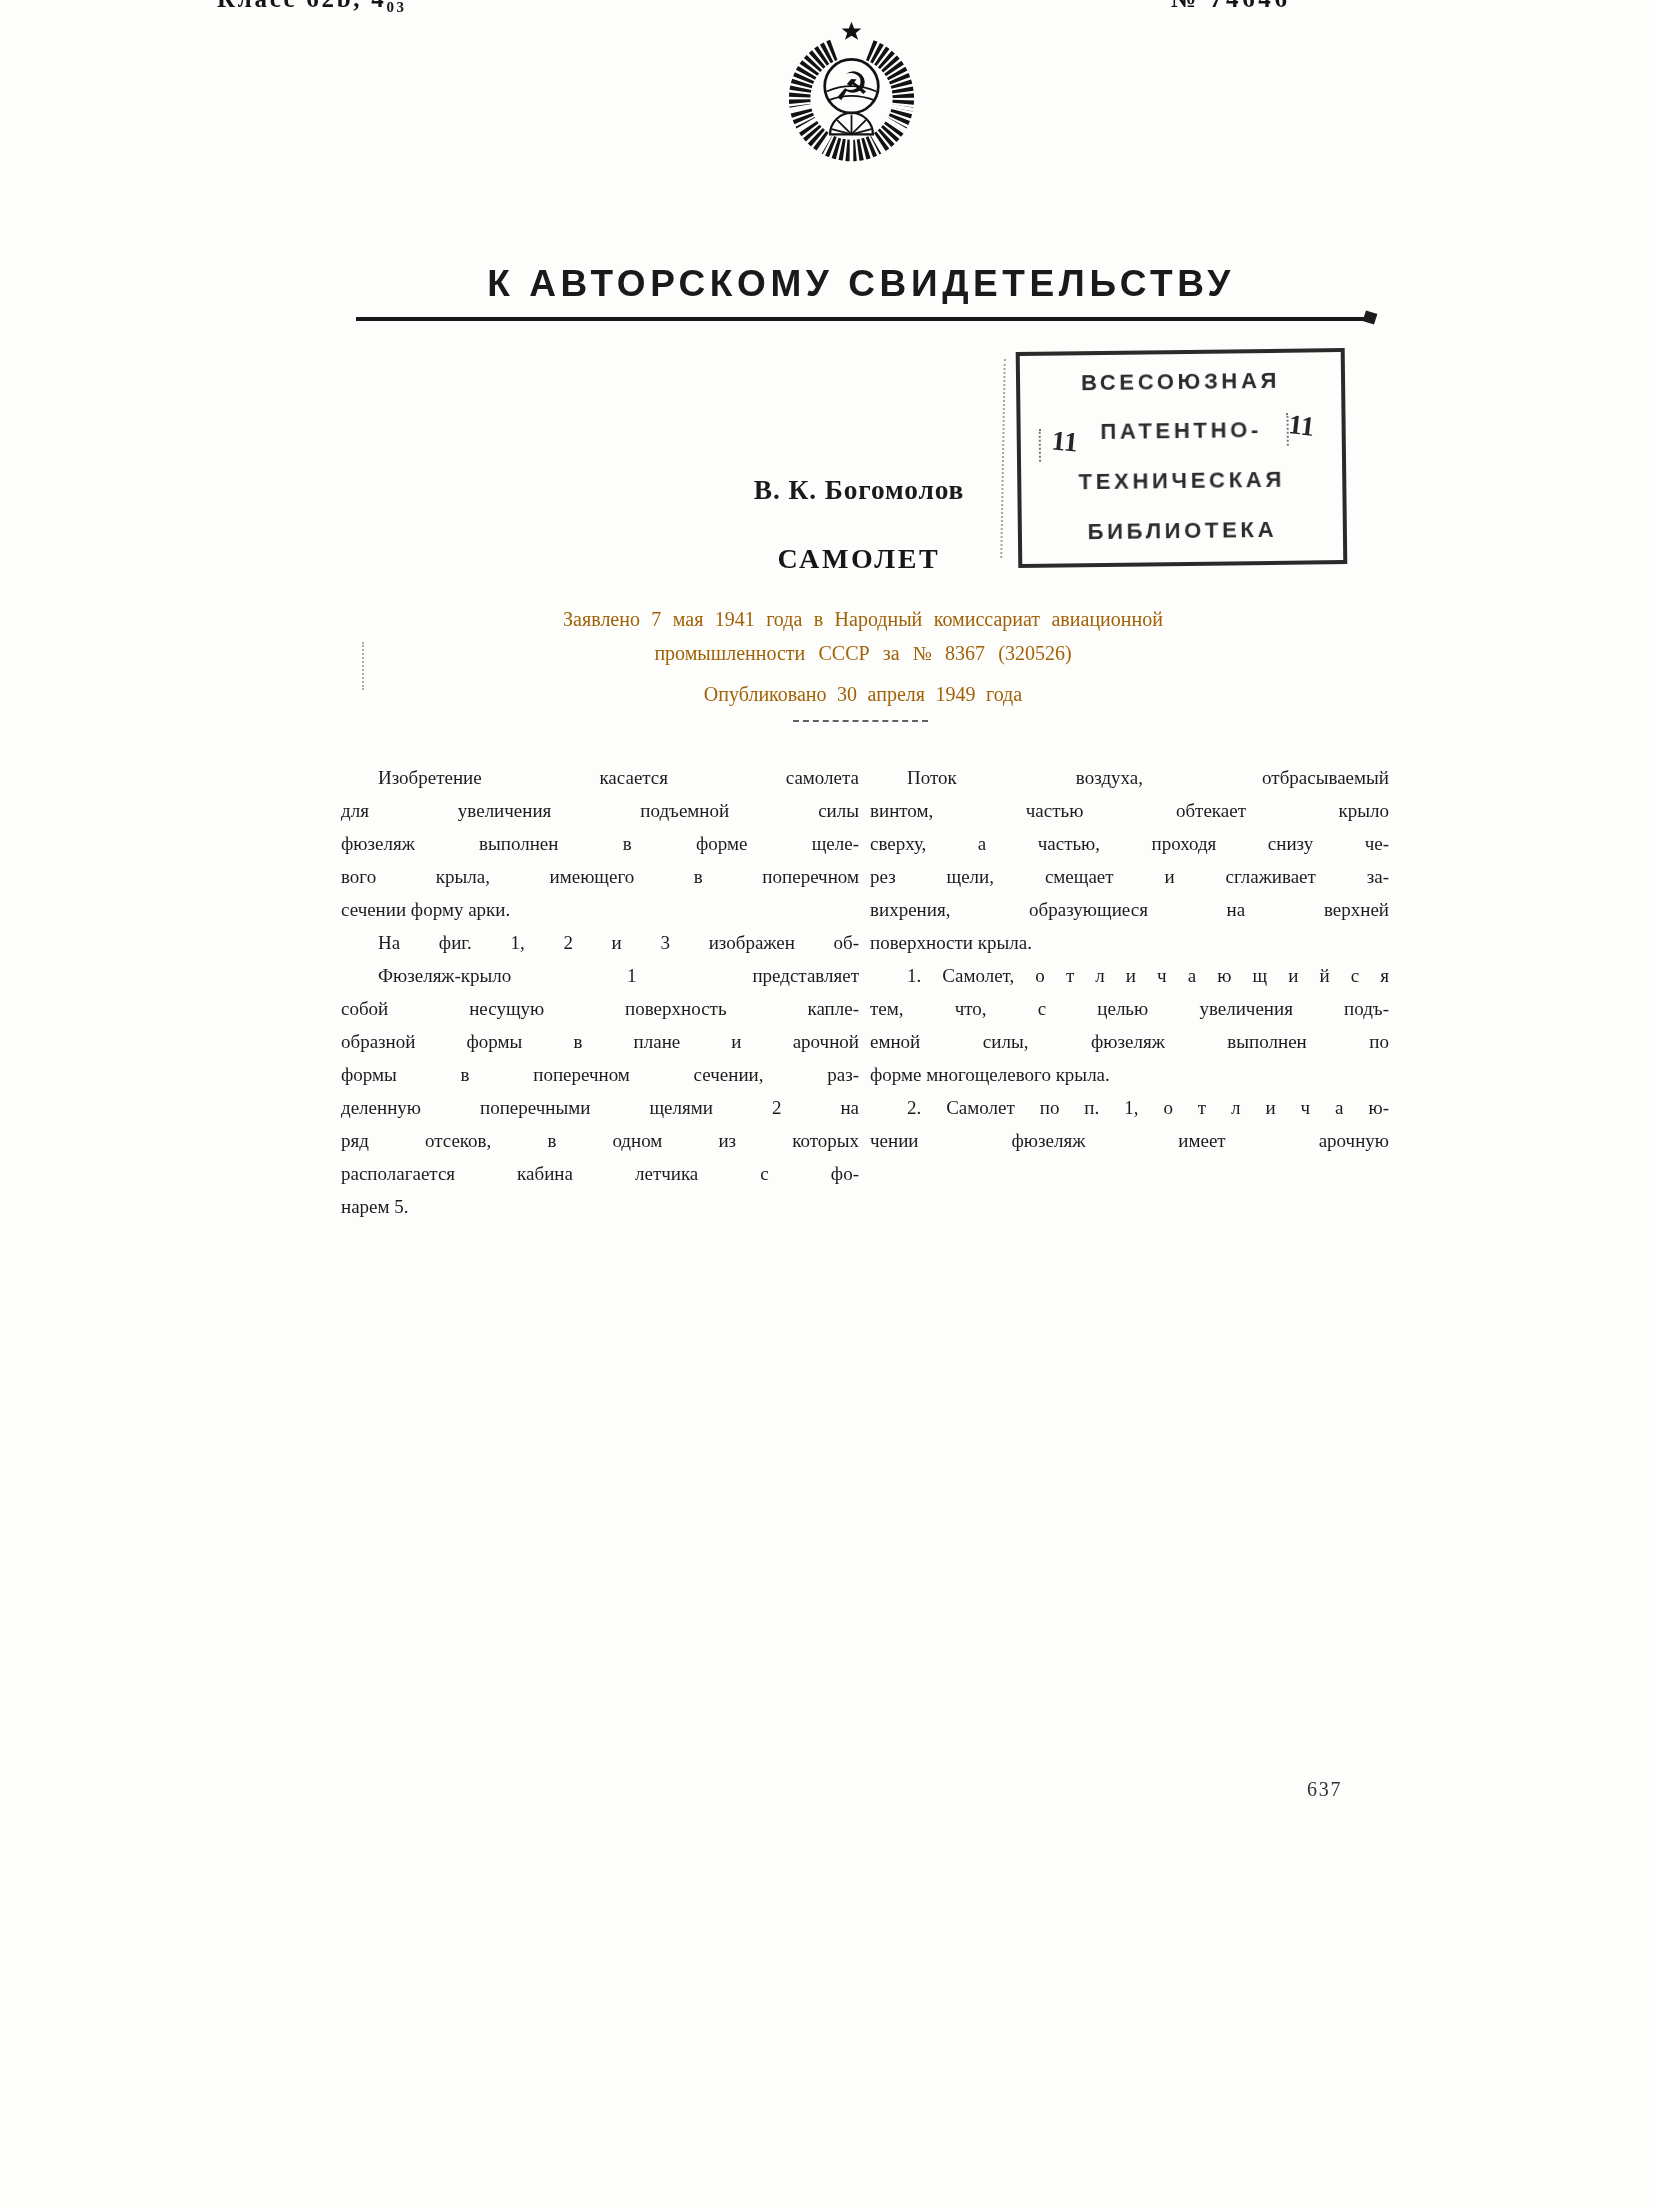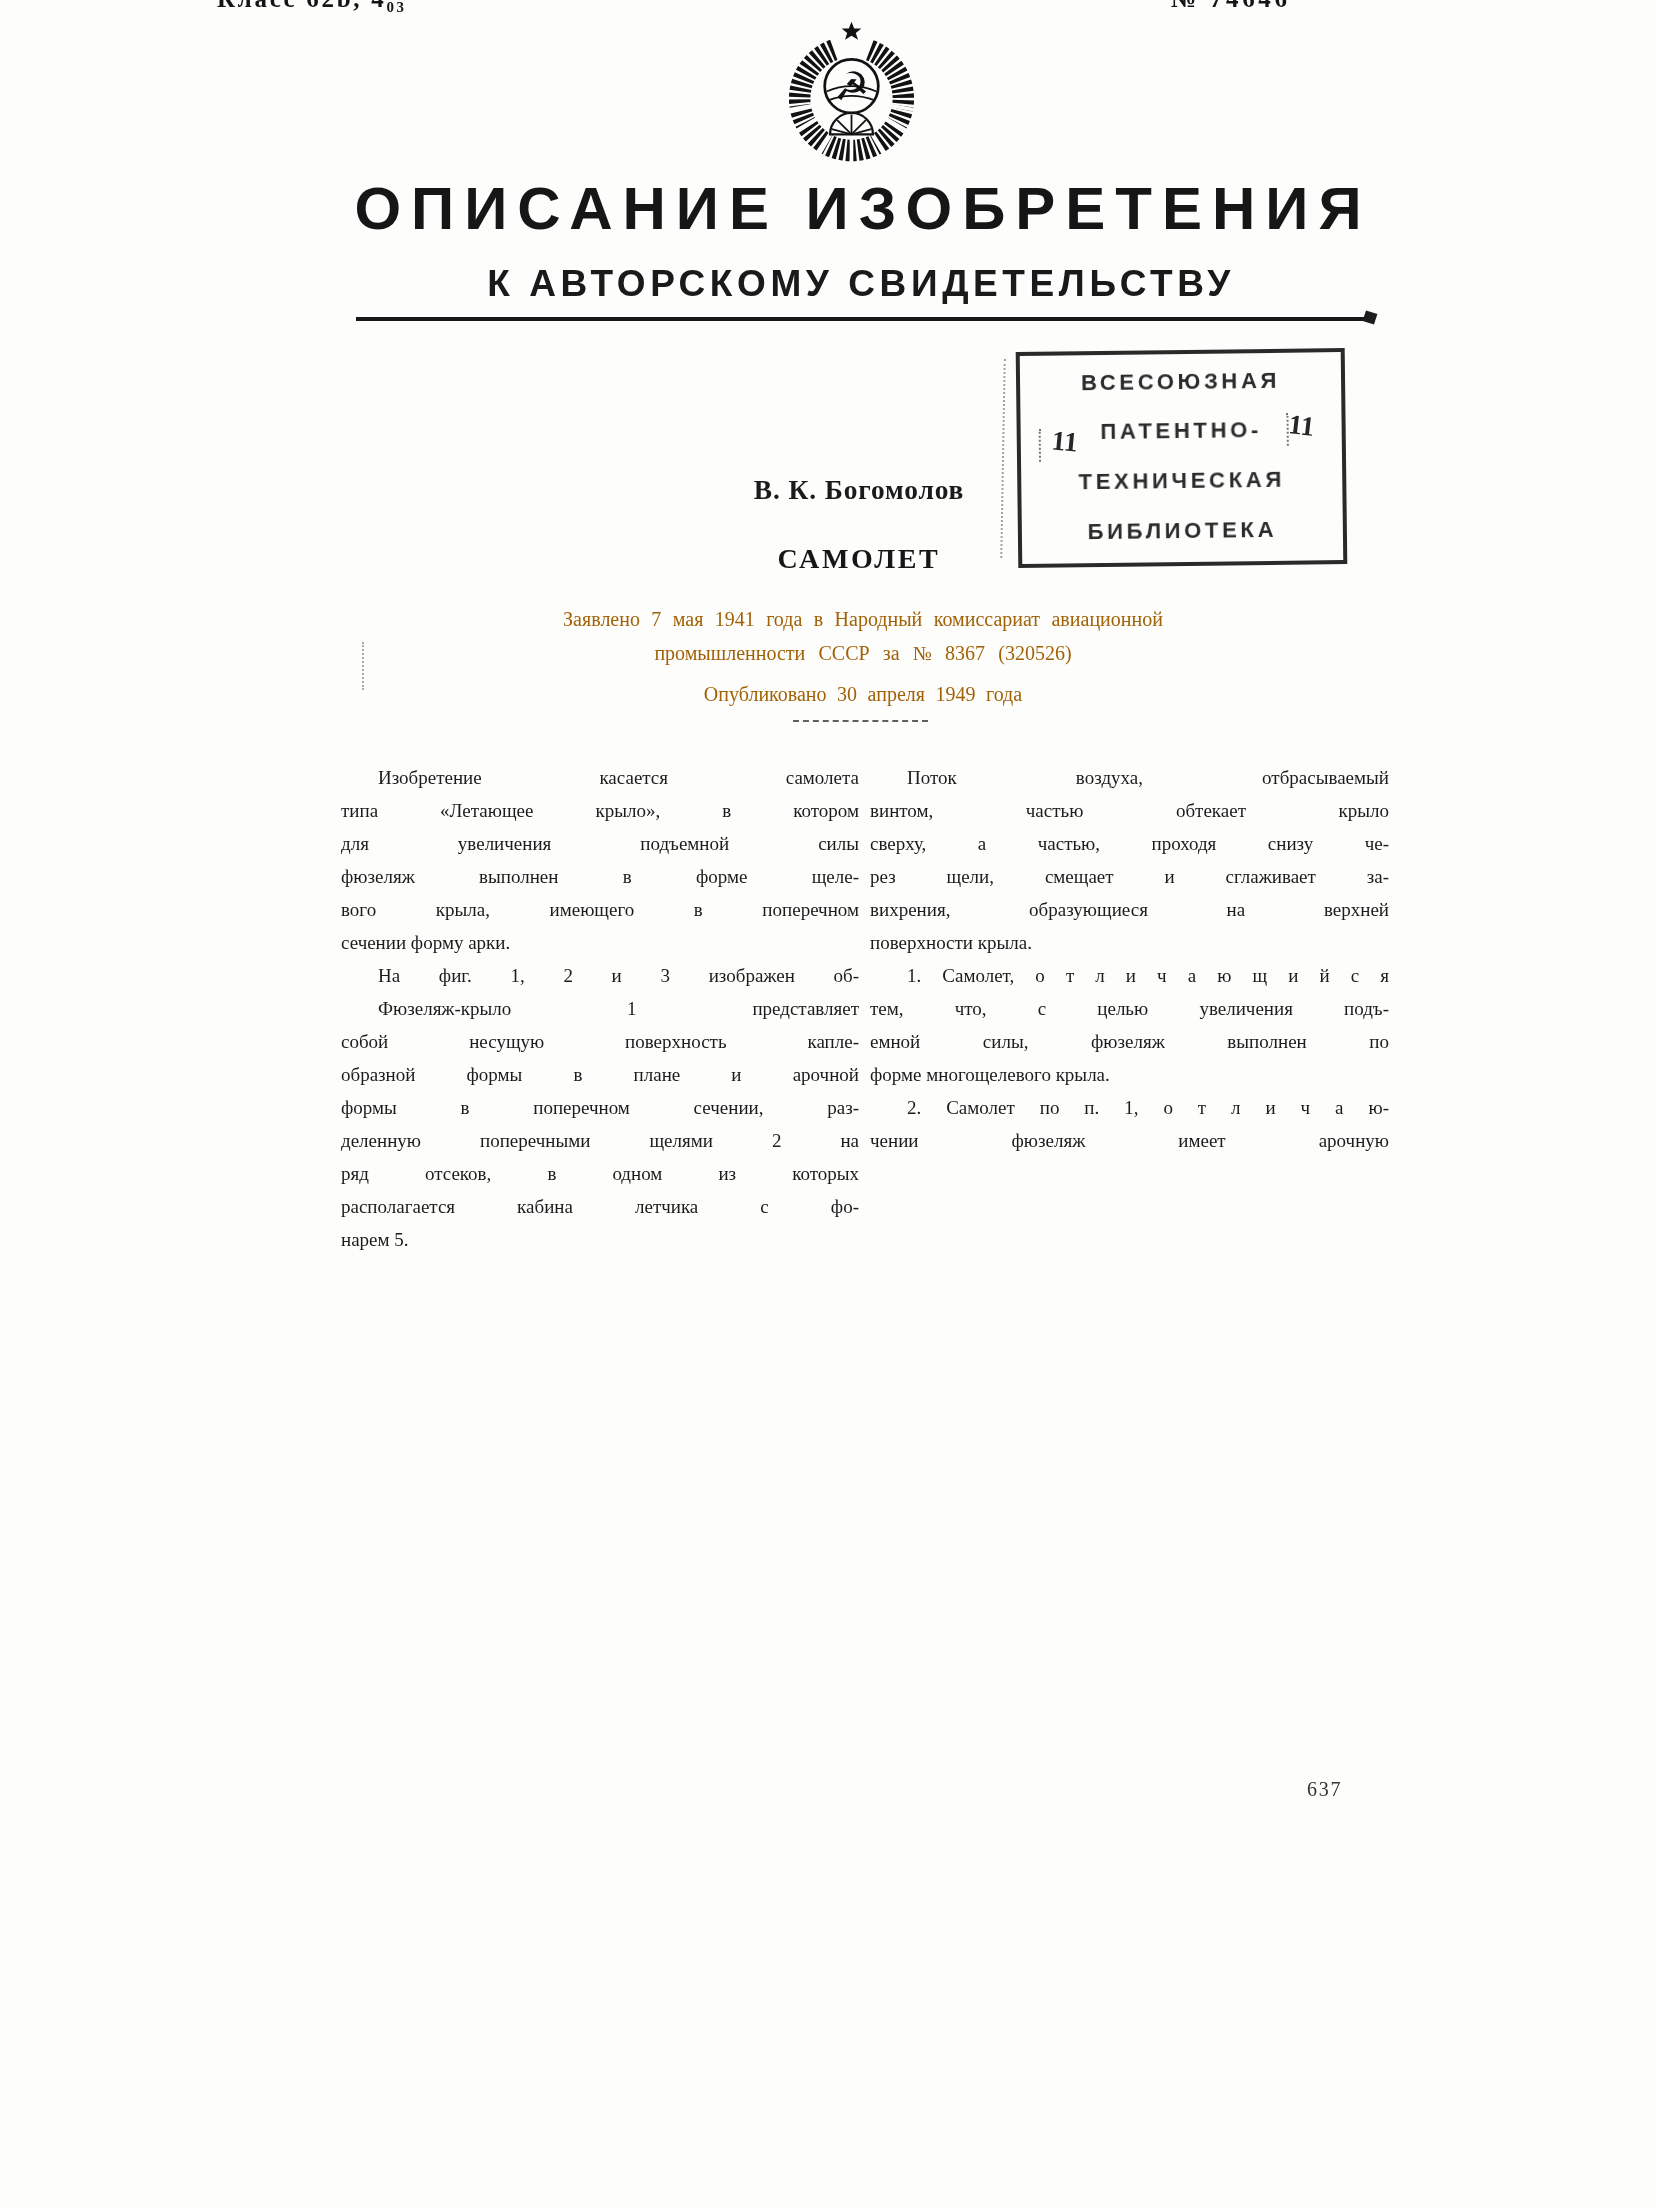--- a/index.html
+++ b/index.html
@@ -135,21 +135,20 @@
       <line x1="80" y1="128" x2="58" y2="122"></line>
       <line x1="80" y1="128" x2="102" y2="122"></line>
     </g>
 
     <circle cx="80" cy="74" r="30" fill="#fdfdfc" stroke="#121212" stroke-width="3"></circle>
     <path d="M52,80 Q80,68 108,80" fill="none" stroke="#121212" stroke-width="2"></path>
     <path d="M54,90 Q80,80 106,90" fill="none" stroke="#121212" stroke-width="2"></path>
     <text x="80" y="90" text-anchor="middle" font-size="44" fill="#121212" font-family="DejaVu Sans, sans-serif">☭</text>
   </svg>
 
-  <div class="abs ctr title">ОПИСАНИЕ ИЗОБРЕТЕНИЯ</div>
   <div class="abs ctr subtitle">К АВТОРСКОМУ СВИДЕТЕЛЬСТВУ</div>
   <div class="abs main-rule"></div>
 
   <div class="abs stamp-noise"></div>
   <div class="abs stamp">
     <div class="stamp-lines">
         <div class="stamp-line">ВСЕСОЮЗНАЯ</div>
         <div class="stamp-line">ПАТЕНТНО-</div>
         <div class="stamp-line">ТЕХНИЧЕСКАЯ</div>
         <div class="stamp-line">БИБЛИОТЕКА</div>
@@ -165,21 +164,20 @@
 
   <div class="abs ctr filing l1">Заявлено 7 мая 1941 года в Народный комиссариат авиационной</div>
   <div class="abs ctr filing l2">промышленности СССР за № 8367 (320526)</div>
   <div class="abs ctr filing l3">Опубликовано 30 апреля 1949 года</div>
   <div class="abs dash-rule"></div>
 
   <div class="abs specks"></div>
 
   <div class="abs col left">
       <div class="bl just ind">Изобретение касается самолета</div>
-      <div class="bl just">типа «Летающее крыло», в котором</div>
       <div class="bl just">для увеличения подъемной силы</div>
       <div class="bl just">фюзеляж выполнен в форме щеле-</div>
       <div class="bl just">вого крыла, имеющего в поперечном</div>
       <div class="bl">сечении форму арки.</div>
       <div class="bl just ind">На фиг. 1, 2 и 3 изображен об-</div>
       <div class="bl just ind">Фюзеляж-крыло 1 представляет</div>
       <div class="bl just">собой несущую поверхность капле-</div>
       <div class="bl just">образной формы в плане и арочной</div>
       <div class="bl just">формы в поперечном сечении, раз-</div>
       <div class="bl just">деленную поперечными щелями 2 на</div>

